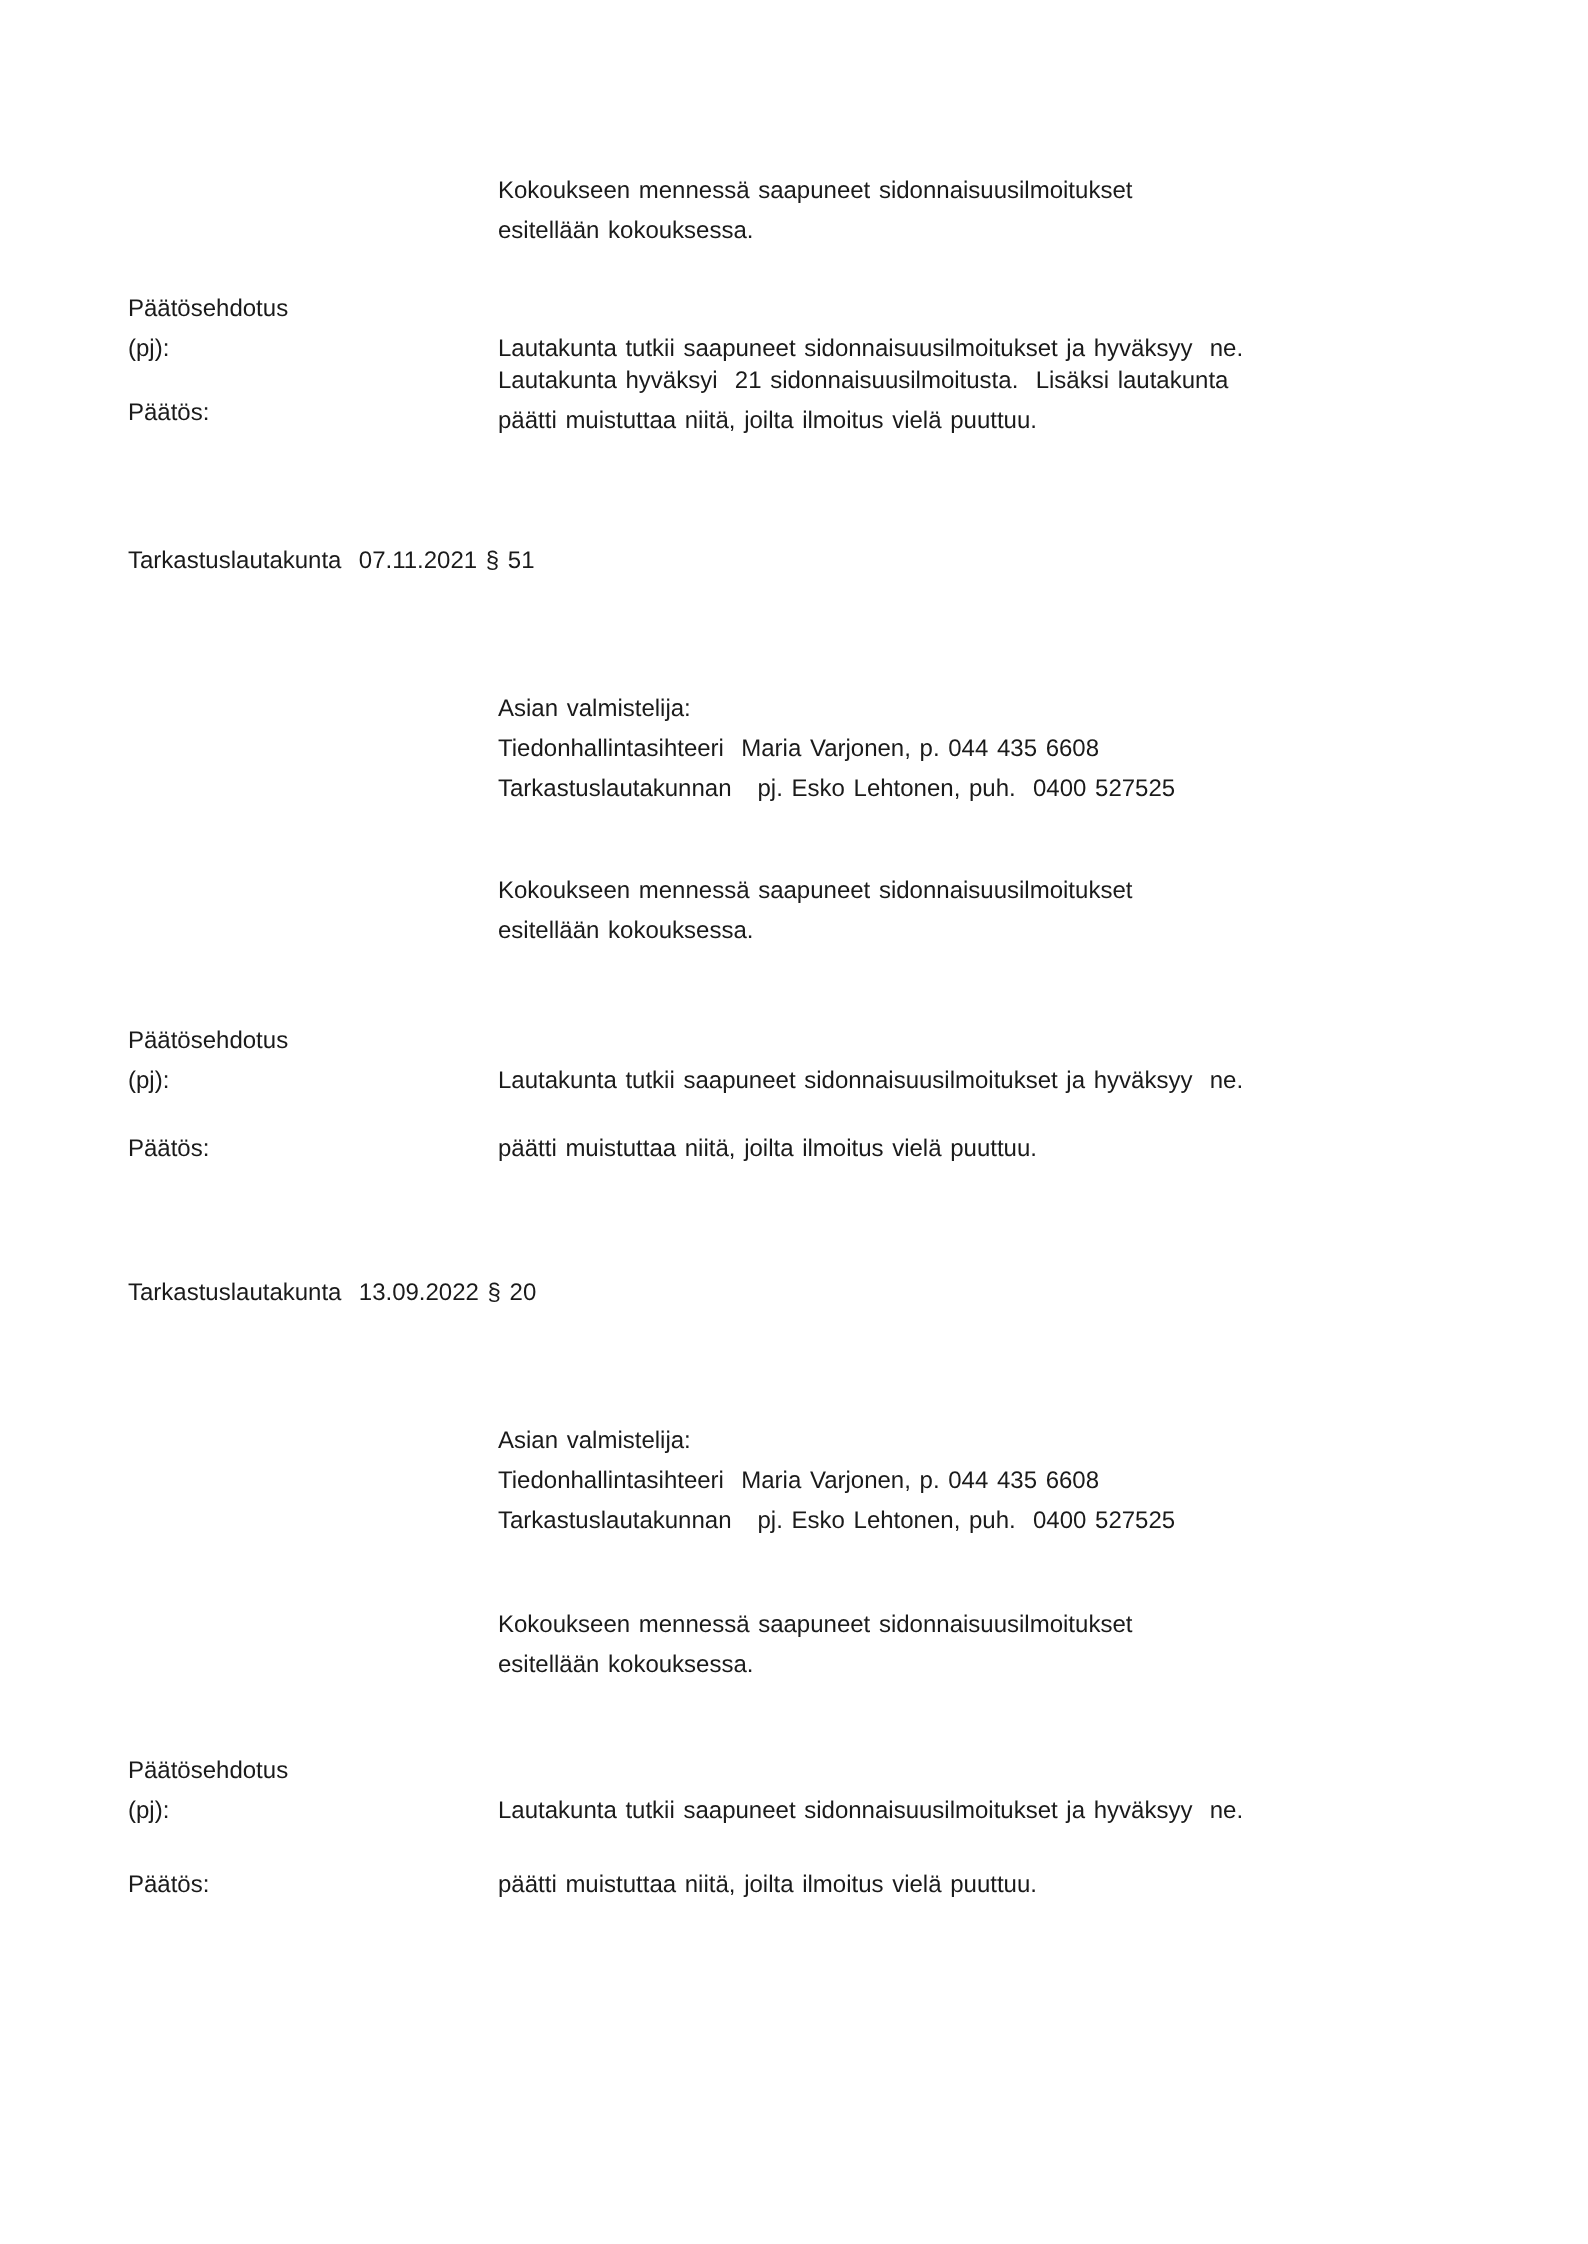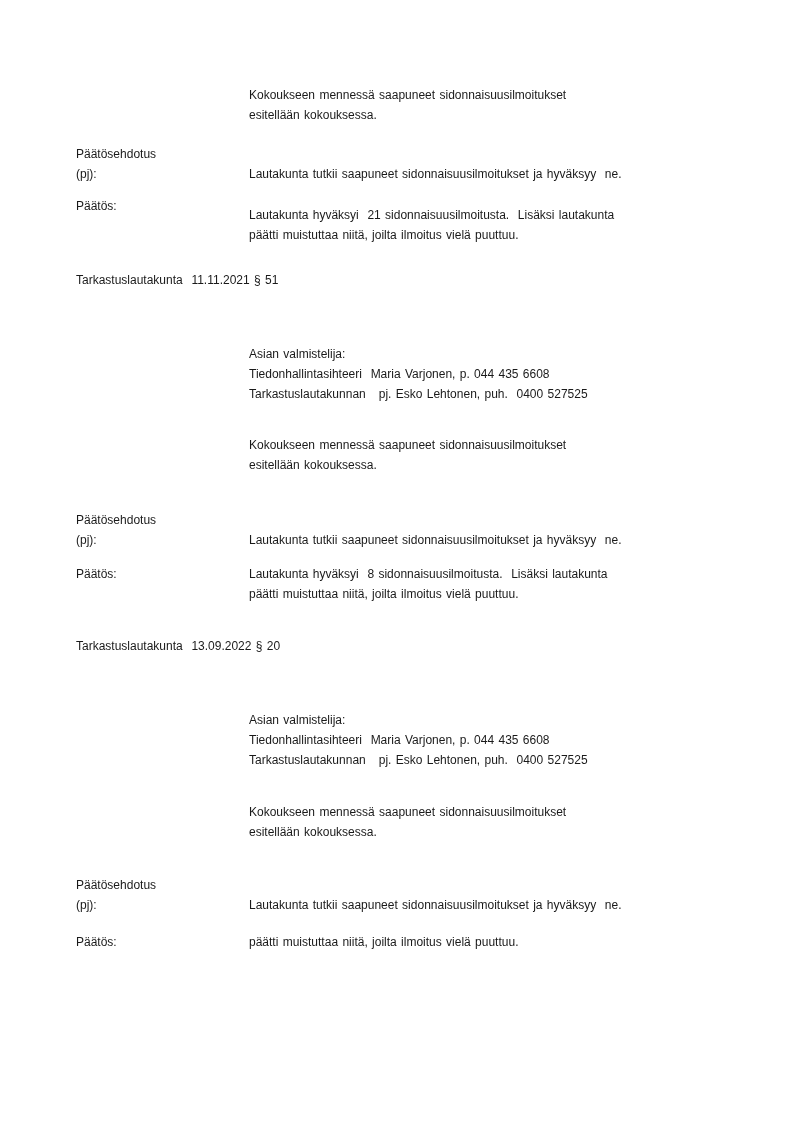--- a/index.html
+++ b/index.html
@@ -13,21 +13,21 @@
     height: 1122px;
     background: #ffffff;
     font-family: "Liberation Sans", "DejaVu Sans", sans-serif;
     font-size: 12px;
     line-height: 20px;
     color: #1a1a1a;
     overflow: hidden;
   }
   .doc-section { display: contents; }
   .block { position: absolute; }
-  .label-col { left: 76px; }
+  .label-col { left: 64px; }
   .text-col { left: 249px; }
   .line {
     white-space: pre;       
     word-spacing: 1px;      
   }
 </style>
 </head>
 <body>
 
 <div class="page">
@@ -41,30 +41,30 @@
     <div class="block label-col" style="top:144px">
       <div class="line">Päätösehdotus</div>
       <div class="line">(pj):</div>
     </div>
     <div class="block text-col" style="top:164px">
       <div class="line">Lautakunta tutkii saapuneet sidonnaisuusilmoitukset ja hyväksyy  ne.</div>
     </div>
     <div class="block label-col" style="top:196px">
       <div class="line">Päätös:</div>
     </div>
-    <div class="block text-col" style="top:205px">
+    <div class="block text-col" style="top:180px">
       <div class="line">Lautakunta hyväksyi  21 sidonnaisuusilmoitusta.  Lisäksi lautakunta</div>
       <div class="line">päätti muistuttaa niitä, joilta ilmoitus vielä puuttuu.</div>
     </div>
   </section>
 
   
   <section class="doc-section">
     <div class="block label-col" style="top:270px">
-      <div class="line">Tarkastuslautakunta  11.11.2021 § 51</div>
+      <div class="line">Tarkastuslautakunta  07.11.2021 § 51</div>
     </div>
     <div class="block text-col" style="top:344px">
       <div class="line">Asian valmistelija:</div>
       <div class="line">Tiedonhallintasihteeri  Maria Varjonen, p. 044 435 6608</div>
       <div class="line">Tarkastuslautakunnan   pj. Esko Lehtonen, puh.  0400 527525</div>
     </div>
     <div class="block text-col" style="top:435px">
       <div class="line">Kokoukseen mennessä saapuneet sidonnaisuusilmoitukset</div>
       <div class="line">esitellään kokouksessa.</div>
     </div>
@@ -72,21 +72,20 @@
       <div class="line">Päätösehdotus</div>
       <div class="line">(pj):</div>
     </div>
     <div class="block text-col" style="top:530px">
       <div class="line">Lautakunta tutkii saapuneet sidonnaisuusilmoitukset ja hyväksyy  ne.</div>
     </div>
     <div class="block label-col" style="top:564px">
       <div class="line">Päätös:</div>
     </div>
     <div class="block text-col" style="top:564px">
-      <div class="line">Lautakunta hyväksyi  8 sidonnaisuusilmoitusta.  Lisäksi lautakunta</div>
       <div class="line">päätti muistuttaa niitä, joilta ilmoitus vielä puuttuu.</div>
     </div>
   </section>
 
   
   <section class="doc-section">
     <div class="block label-col" style="top:636px">
       <div class="line">Tarkastuslautakunta  13.09.2022 § 20</div>
     </div>
     <div class="block text-col" style="top:710px">

